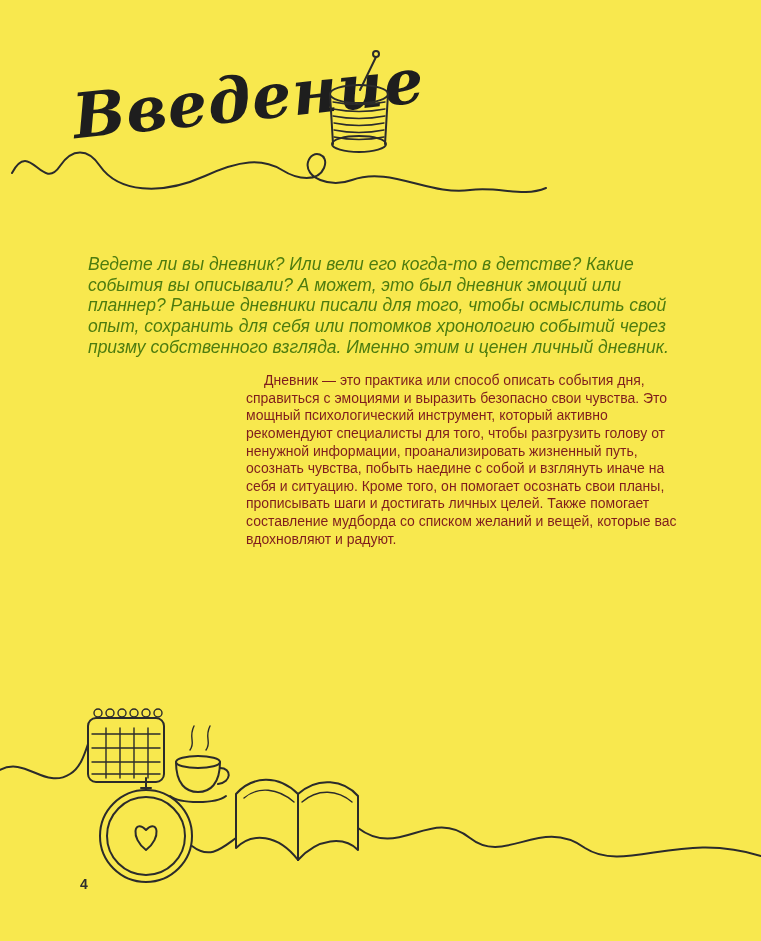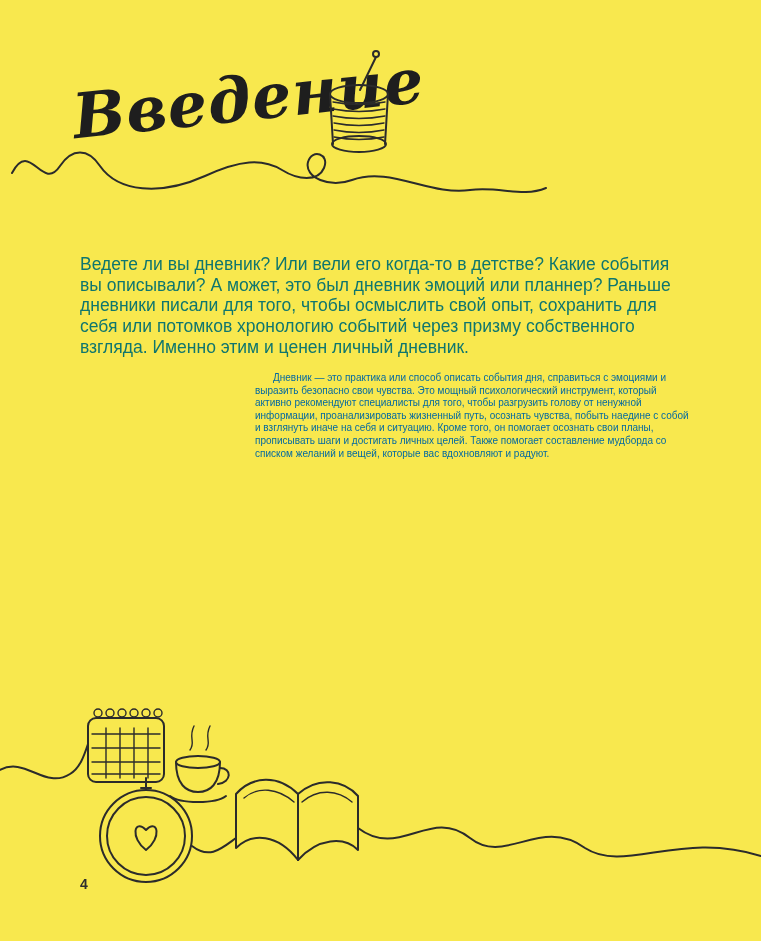--- a/index.html
+++ b/index.html
@@ -38,37 +38,37 @@
   .spool {
     position: absolute;
     left: 302px;
     top: 46px;
     width: 118px;
     height: 118px;
   }
 
   .intro {
     position: absolute;
-    left: 80px;
+    left: 88px;
     top: 254px;
     width: 614px;
+    font-style: italic;
     font-size: 17.5px;
     line-height: 1.18;
-    color: #0f766e;
+    color: #4d7c0f;
   }
 
   .body-text {
     position: absolute;
     left: 246px;
     top: 372px;
     width: 438px;
-    font-size: 10px;
+    font-size: 14px;
     line-height: 1.26;
-    color: #0369a1;
-    margin-left: 9px;
+    color: #7f1d1d;
   }
   .body-text p {
     margin: 0 0 13px 0;
     text-indent: 18px;
   }
 
   .bottom-doodle {
     position: absolute;
     left: 0;
     top: 698px;

